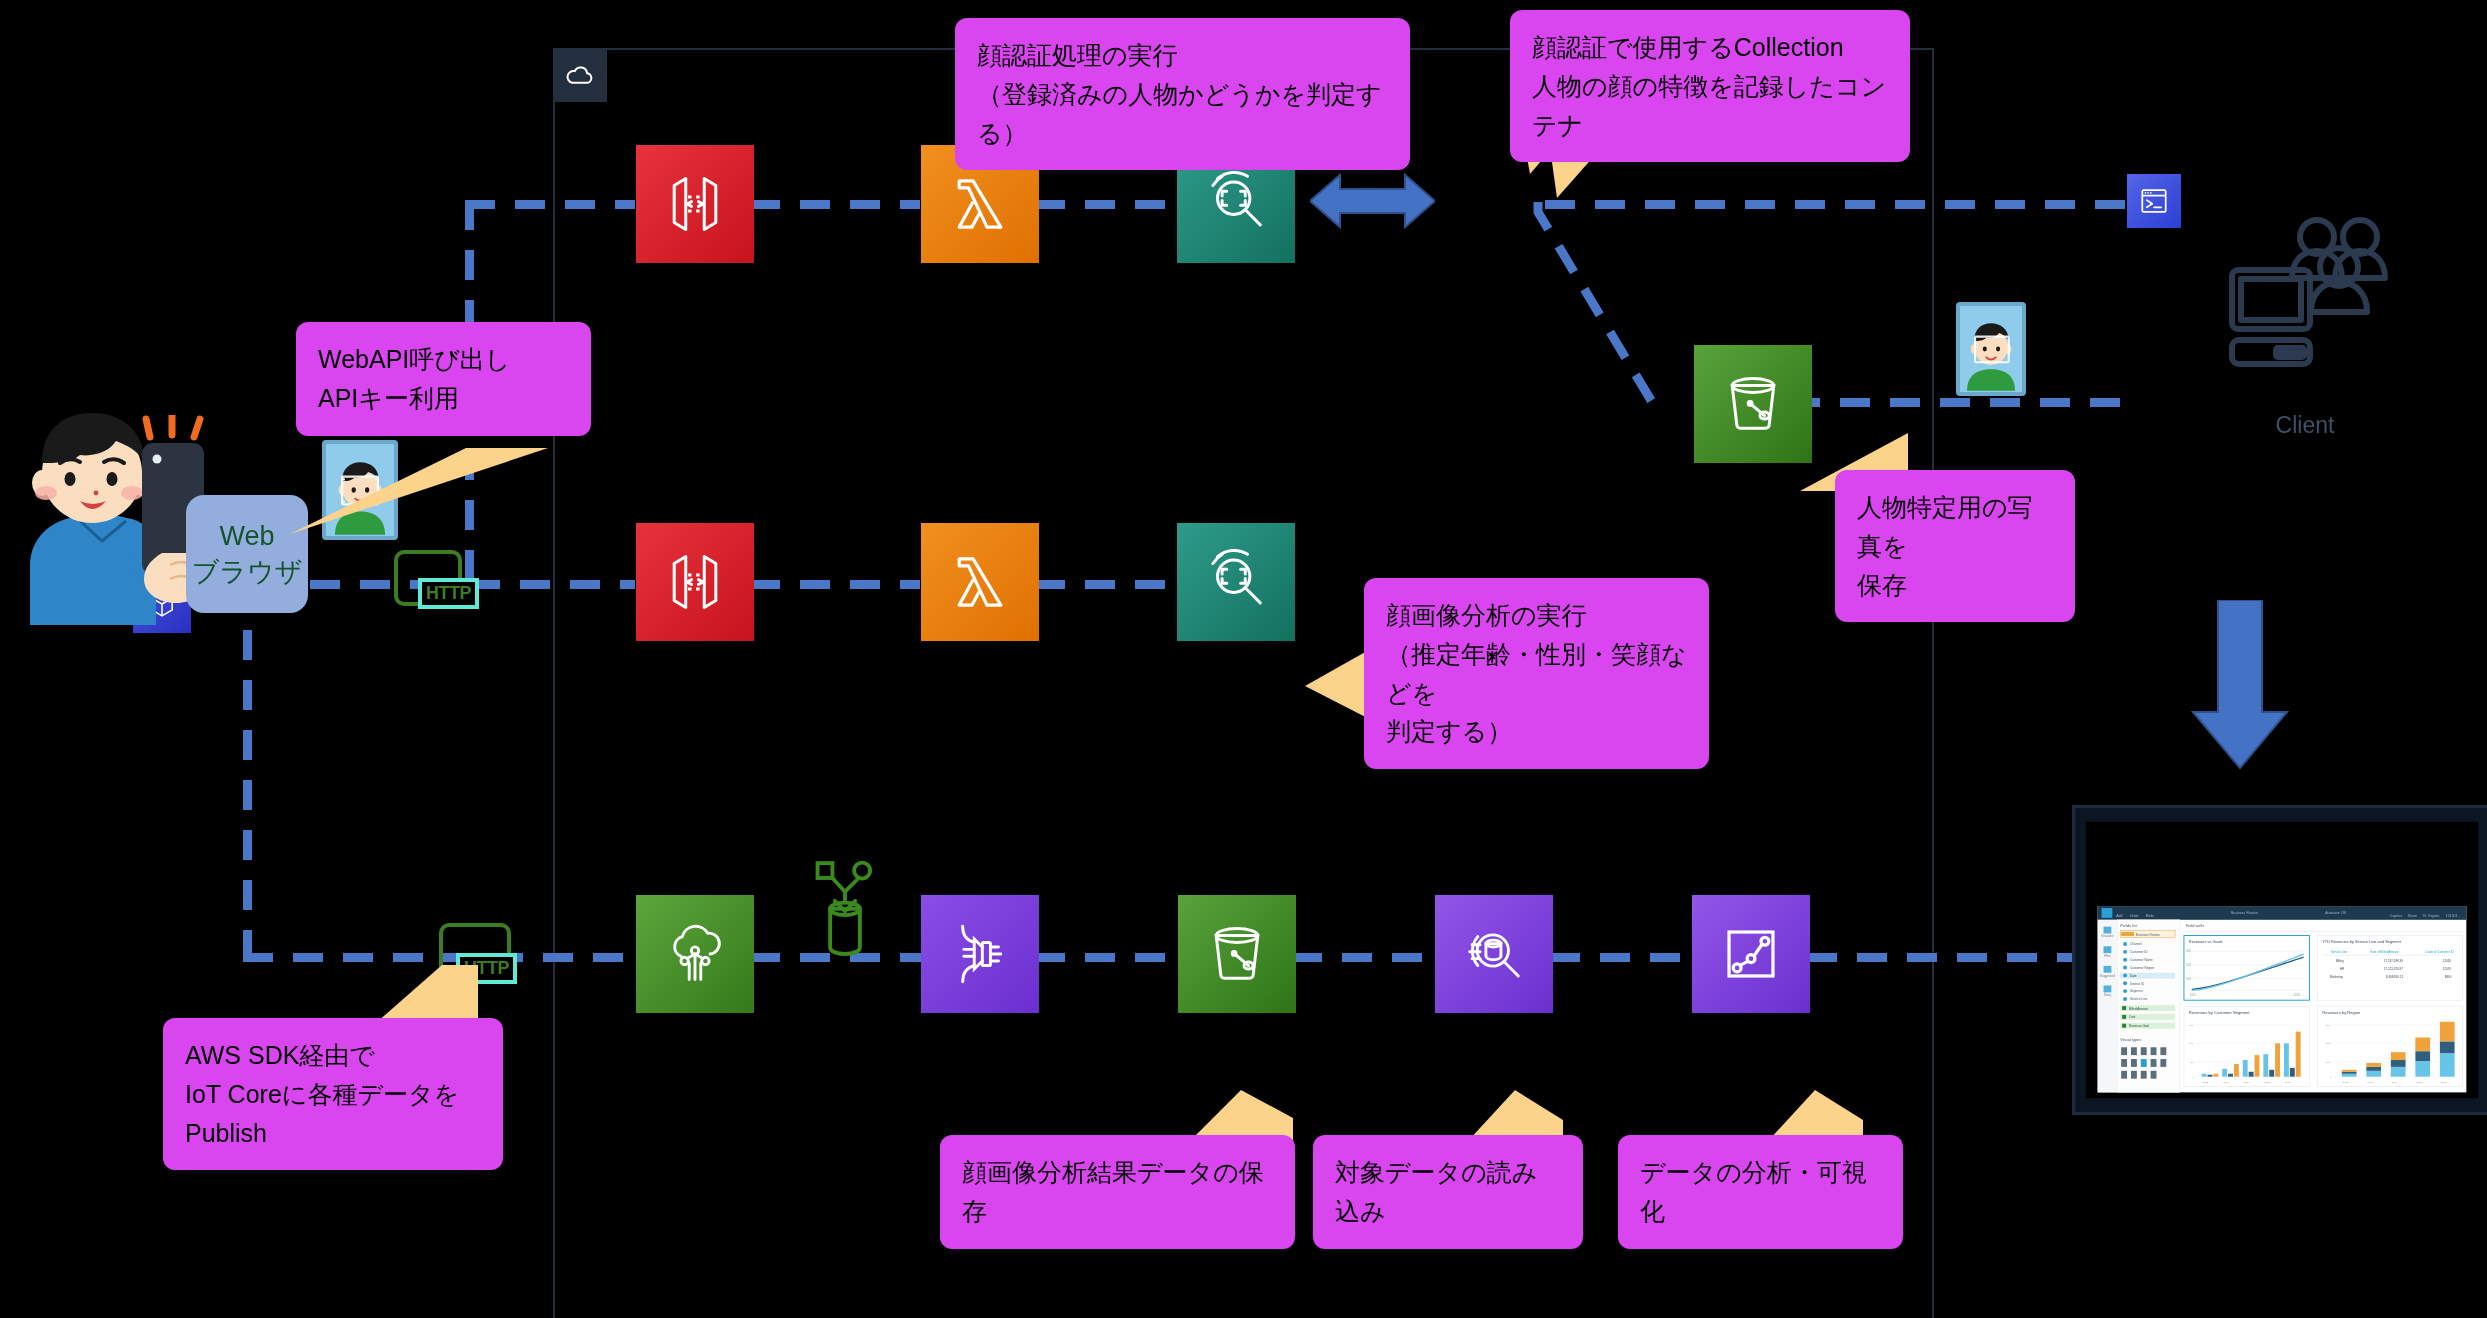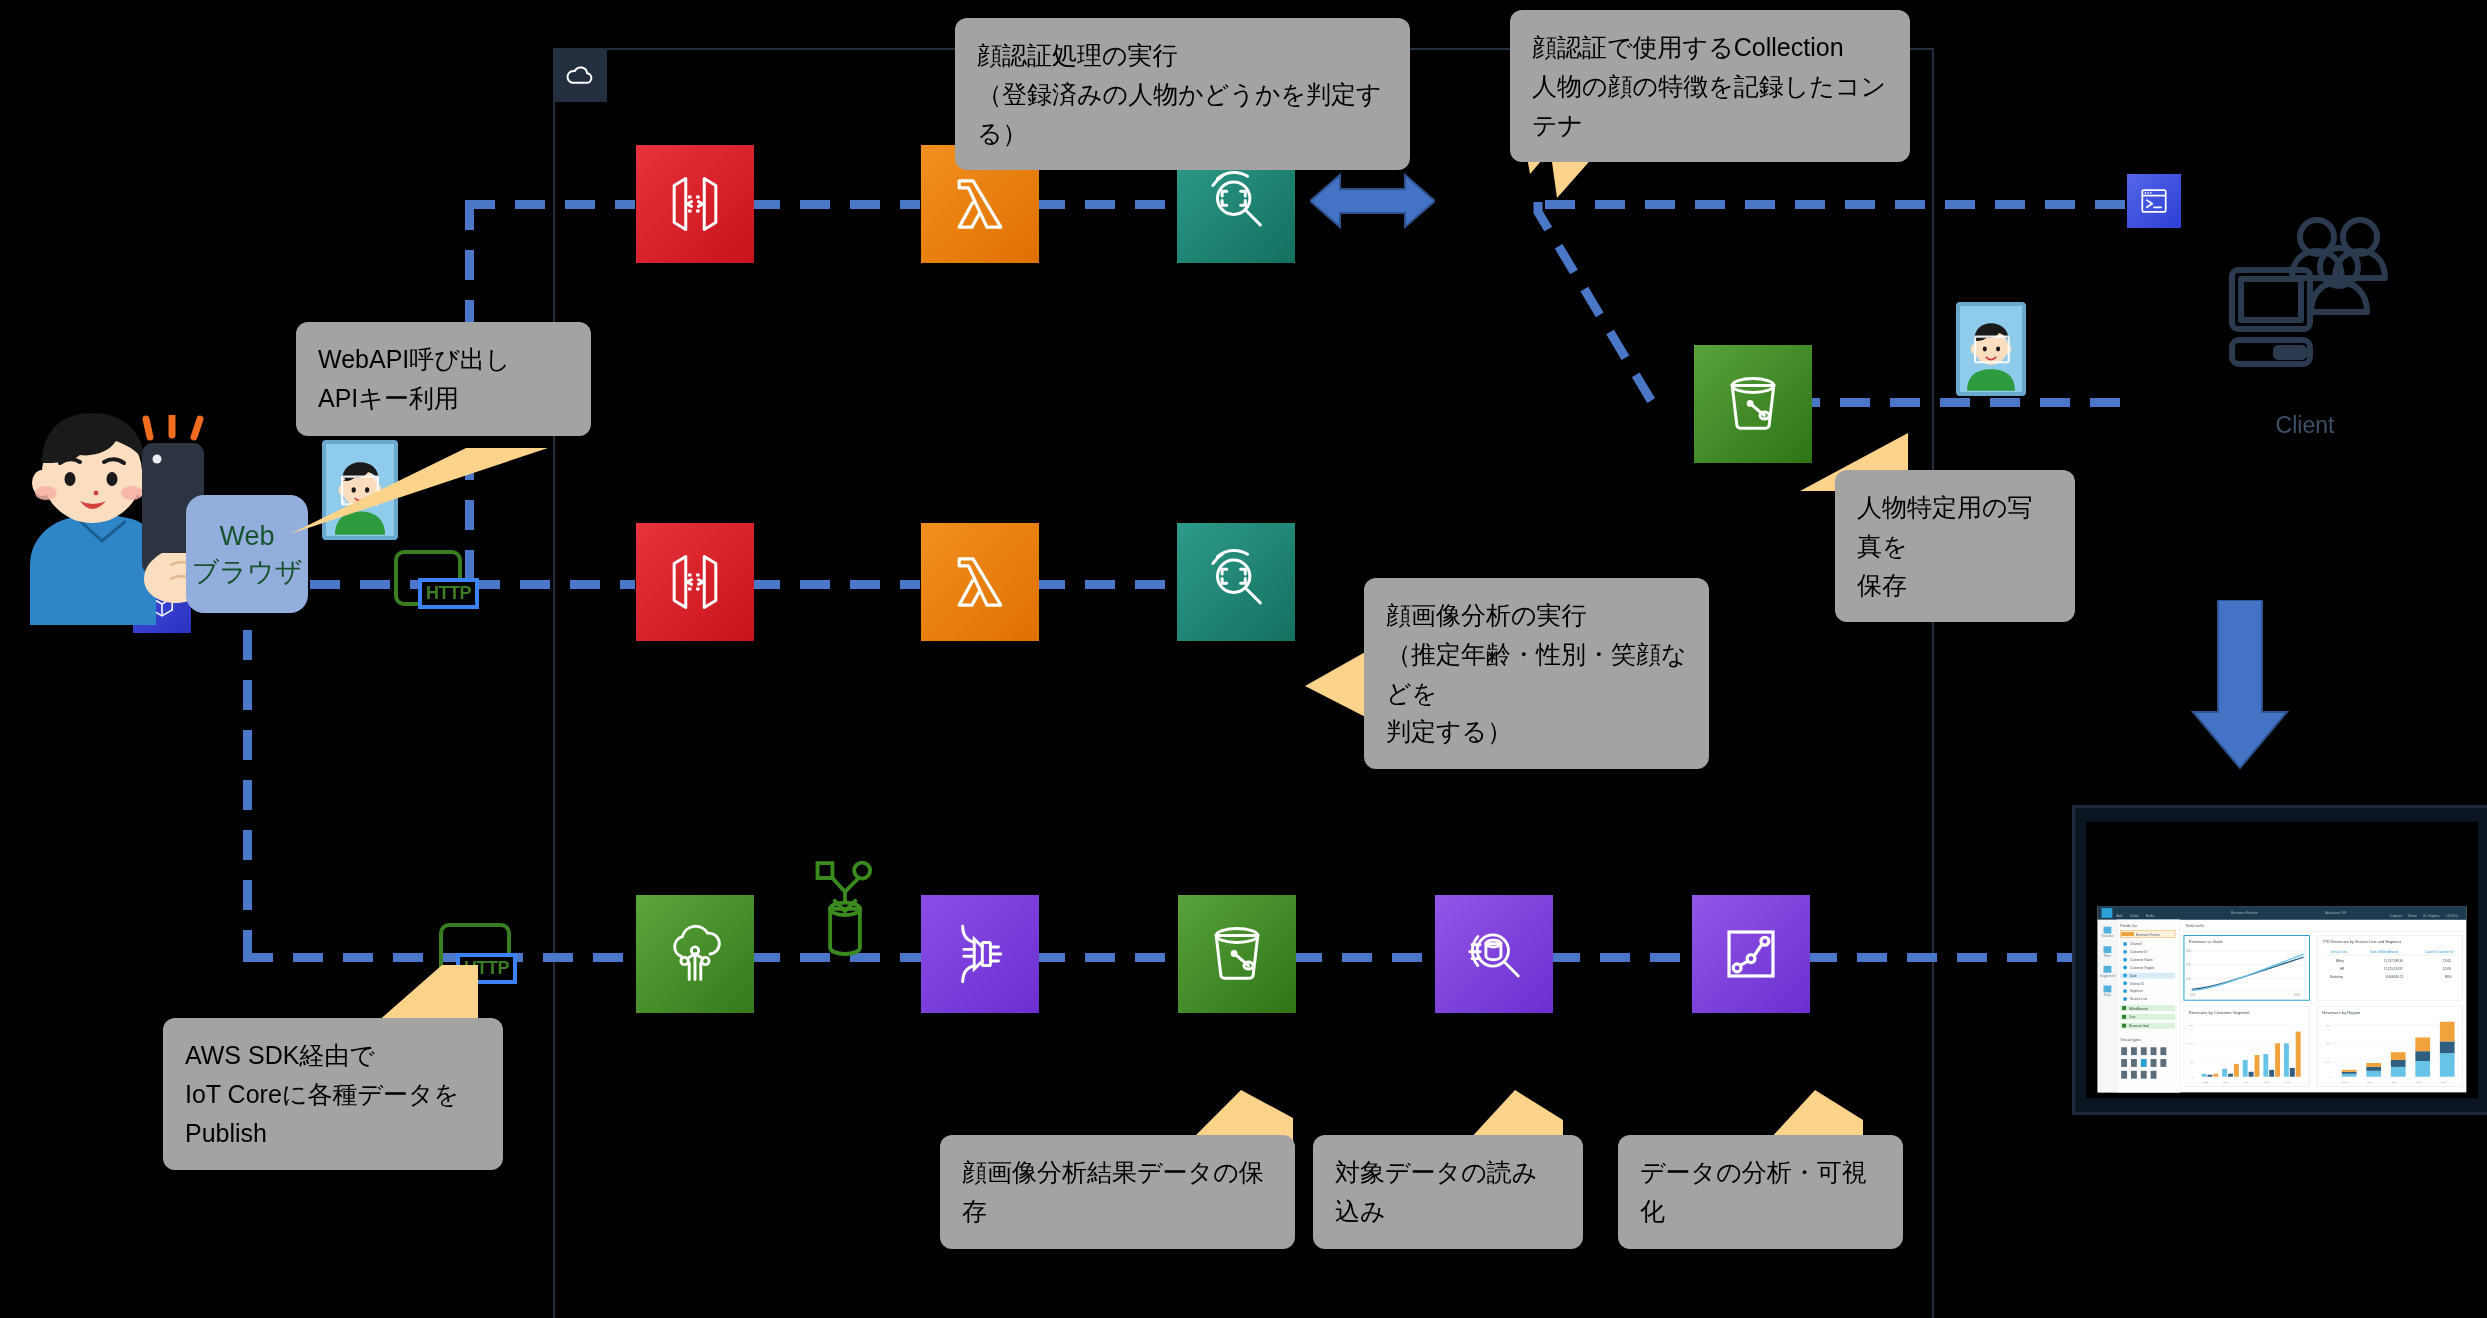--- a/index.html
+++ b/index.html
@@ -55,21 +55,21 @@
   }
   .dash-v{
     position:absolute;
     width:9px;
     background-image:repeating-linear-gradient(to bottom,#4A77C8 0 30px, transparent 30px 50px);
   }
 
   
   .callout{
     position:absolute;
-    background:#a3a3a3;
+    background:#d946ef;
     border-radius:12px;
     padding:18px 22px;
     color:#000;
     font-size:25px;
     line-height:1.55;
     white-space:pre-line;
   }
 
   
   .webbrowser{
@@ -91,21 +91,21 @@
     text-align:center;
   }
   .http-box{
     position:absolute;
     width:68px;height:56px;
     border:4px solid #3B7D23;
     border-radius:10px;
   }
   .http-tag{
     position:absolute;
-    border:4px solid #3b82f6;
+    border:4px solid #5eead4;
     background:#000;
     color:#3B7D23;
     font-size:18px;
     font-weight:bold;
     padding:1px 4px;
     letter-spacing:-0.5px;
     font-family:"Liberation Sans",sans-serif;
   }
 
   

